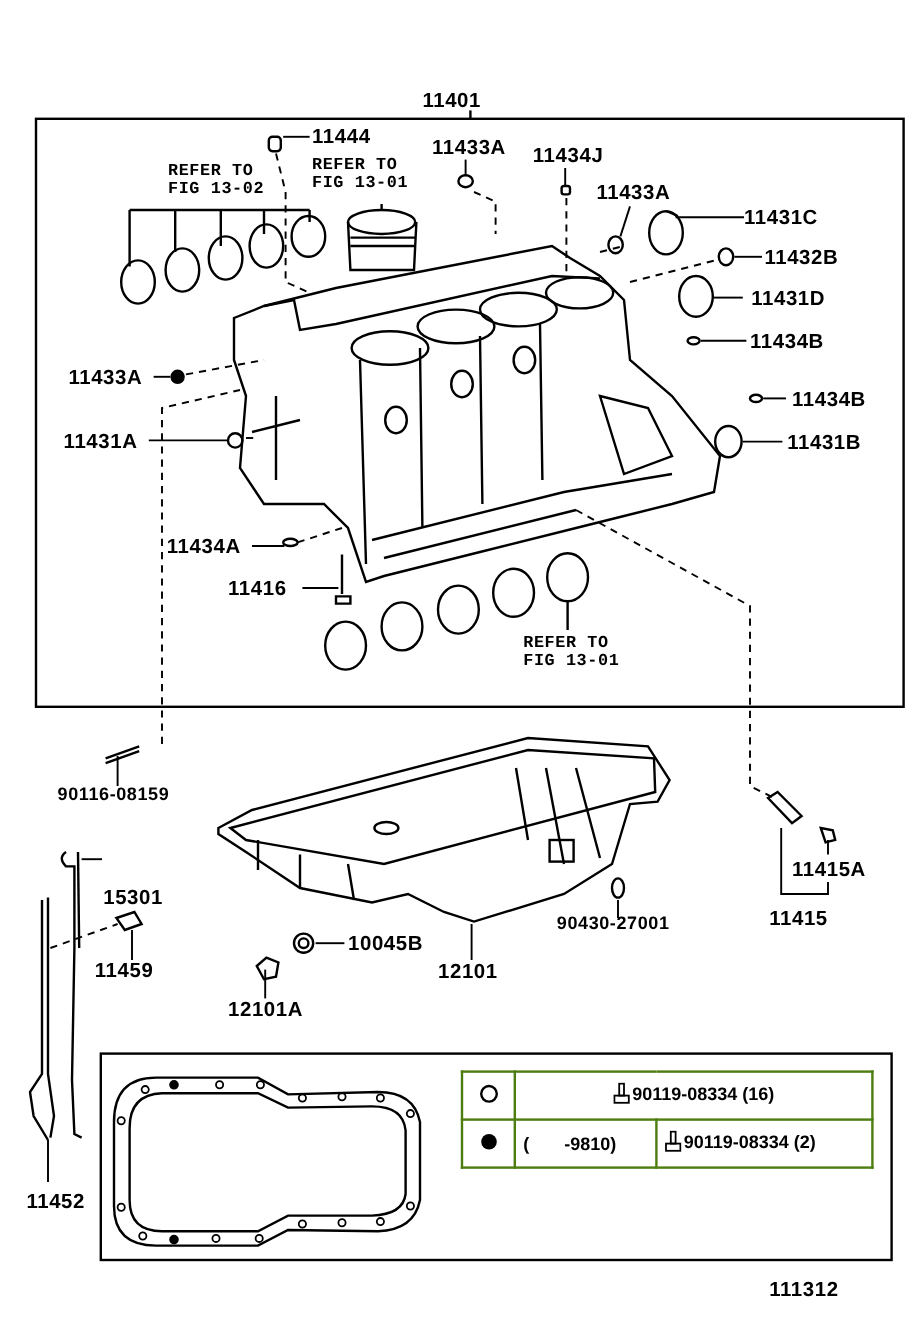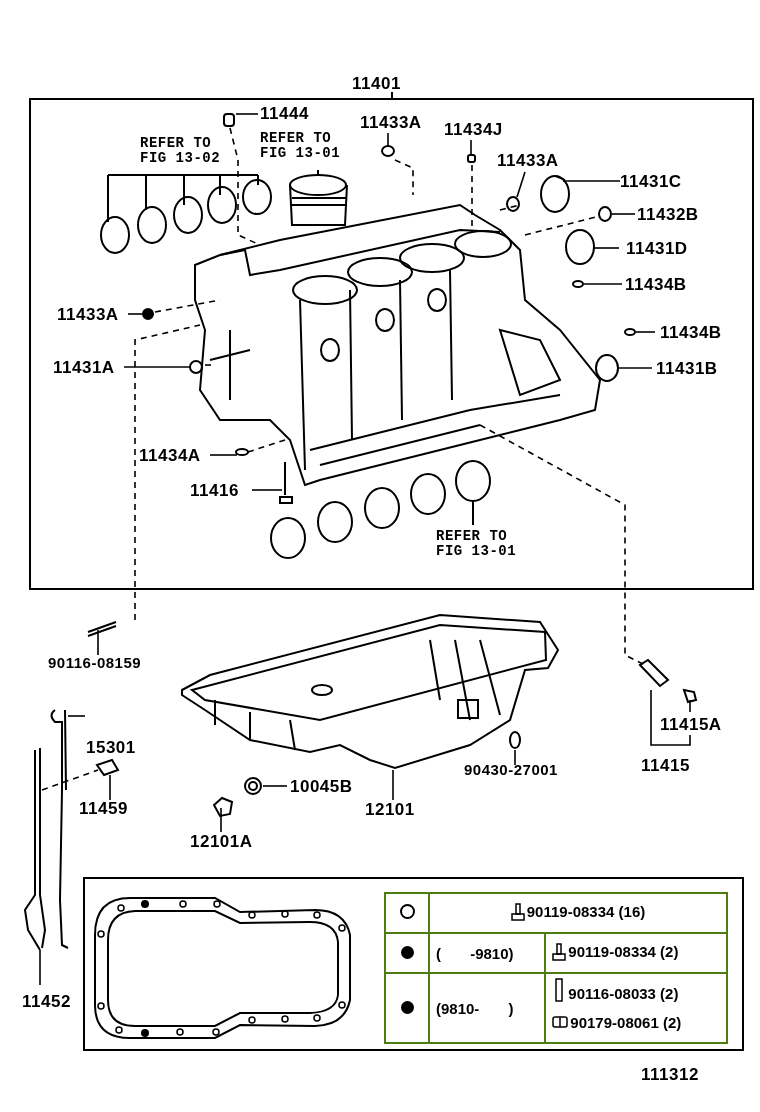--- a/index.html
+++ b/index.html
@@ -224,29 +224,16 @@
   <tr>
     <td class="sym"><span class="dot-f"></span></td>
     <td style="white-space:pre;">(       -9810)</td>
     <td>
       <span class="bolt"><svg width="14" height="18" viewBox="0 0 14 18">
               <rect x="5" y="1" width="4" height="10" fill="none" stroke="#000" stroke-width="1.5"></rect>
               <rect x="1" y="11" width="12" height="6" fill="none" stroke="#000" stroke-width="1.5"></rect>
             </svg></span><span>90119-08334 (2)</span>
     </td>
   </tr>
-  <tr>
-    <td class="sym" style="height:68px;"><span class="dot-f"></span></td>
-    <td style="white-space:pre;">(9810-       )</td>
-    <td>
-      <div style="height:30px;line-height:30px;"><span class="bolt"><svg width="14" height="24" viewBox="0 0 14 24">
-                <rect x="4" y="1" width="6" height="22" fill="none" stroke="#000" stroke-width="1.5"></rect>
-              </svg></span><span>90116-08033 (2)</span></div>
-      <div style="height:30px;line-height:30px;"><span class="bolt"><svg width="16" height="14" viewBox="0 0 16 14">
-                <rect x="1" y="2" width="14" height="10" rx="2" fill="none" stroke="#000" stroke-width="1.5"></rect>
-                <line x1="8" y1="2" x2="8" y2="12" stroke="#000" stroke-width="1.5"></line>
-              </svg></span><span>90179-08061 (2)</span></div>
-    </td>
-  </tr>
 </tbody>
   </table>
 
 <div class="lbl" style="left:641px;top:1066px;">111312</div>
 
 </body></html>

